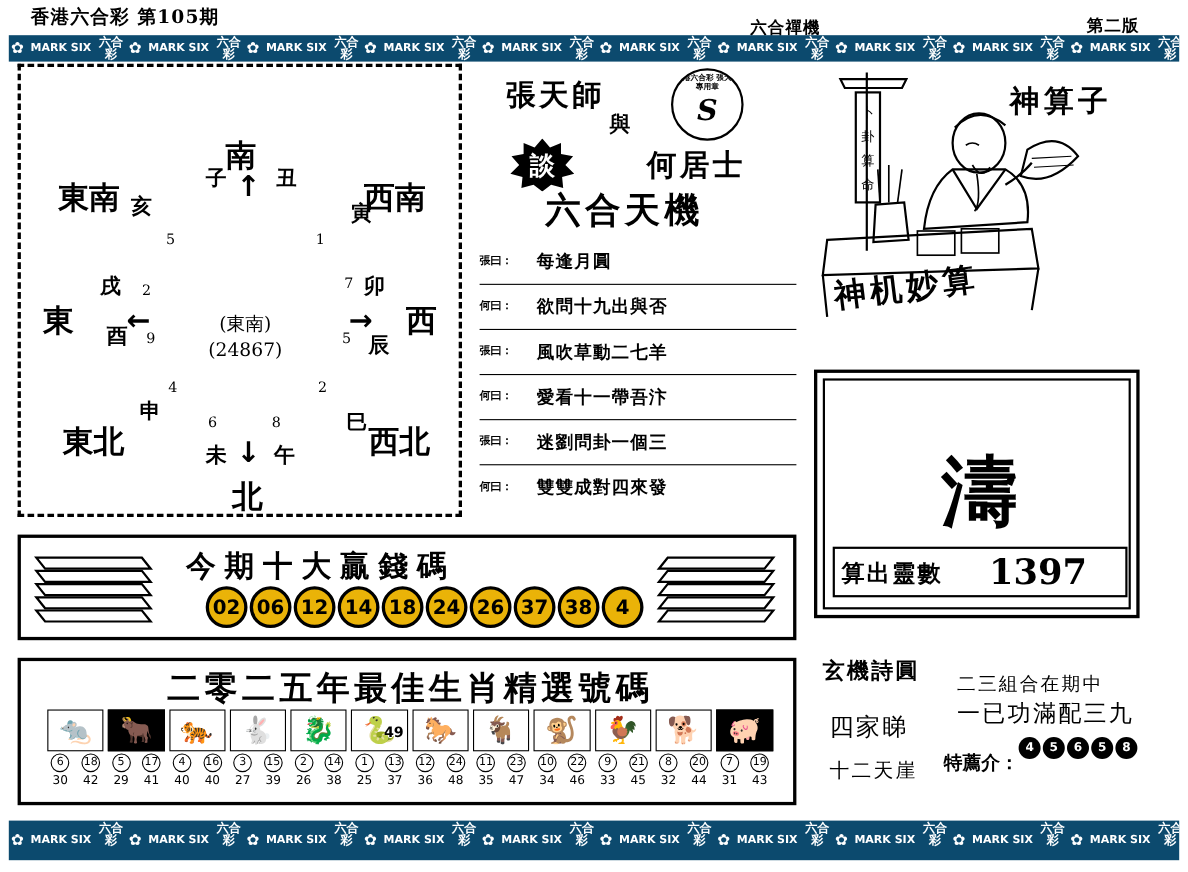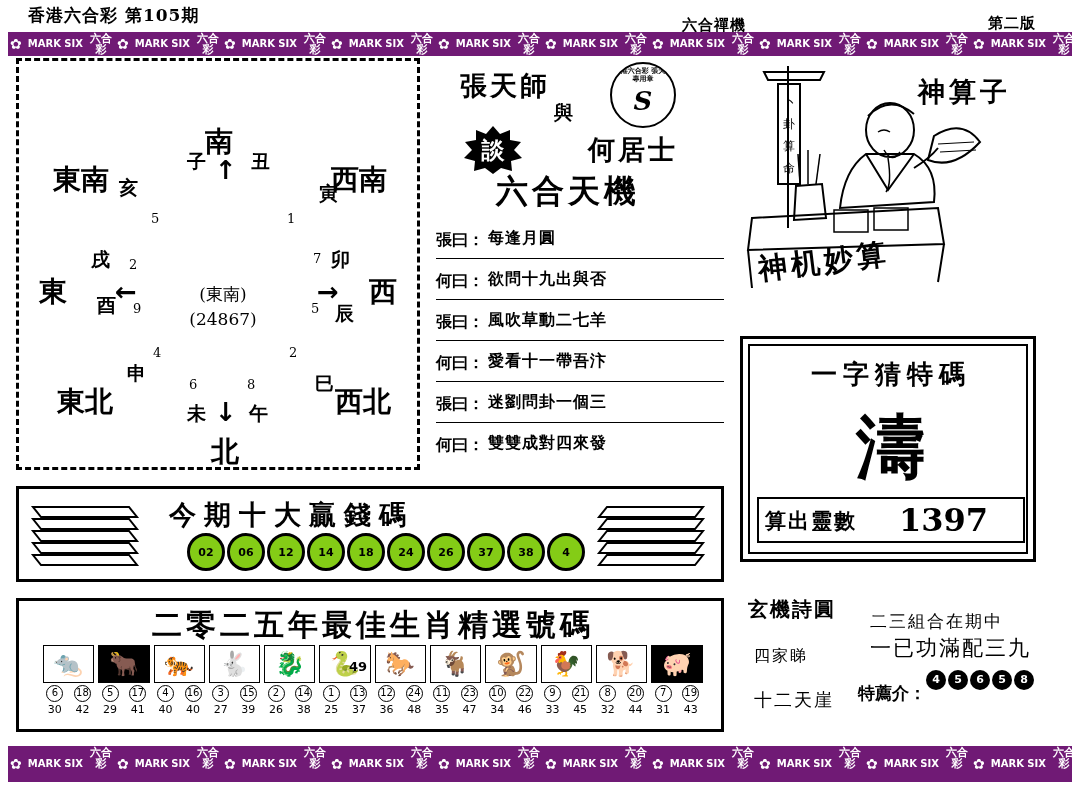--- a/index.html
+++ b/index.html
@@ -47,21 +47,21 @@
     letter-spacing: 1px;
     font-family: "DejaVu Serif", "Liberation Serif", serif;
   }
 
   
   .strip {
     position: absolute;
     left: 8px;
     width: 1064px;
     height: 24px;
-    background: #701a75;
+    background: #0c4a6e;
     overflow: hidden;
     white-space: nowrap;
   }
   .strip.top { top: 32px; }
   .strip.bottom { top: 746px; height: 36px; }
   .strip-item {
     display: inline-block;
     color: #fff;
     font-size: 10px;
     font-weight: bold;
@@ -225,21 +225,21 @@
 
   .qa-row {
     position: absolute;
     left: 8px;
     width: 288px;
     height: 34px;
     border-bottom: 1px solid #000;
   }
   .qa-label {
     position: absolute; left: 0; top: 6px;
-    font-size: 16px; font-weight: bold;
+    font-size: 10px; font-weight: bold;
     font-family: Liberation Mono, monospace;
   }
   .qa-text {
     position: absolute; left: 52px; top: 4px;
     font-size: 16px; font-weight: bold; letter-spacing: 1px;
     font-family: "DejaVu Serif", "Liberation Serif", serif;
   }
 
   
   .teller {
@@ -315,21 +315,21 @@
     font-size: 17px; letter-spacing: 2px;
     font-family: "DejaVu Serif", "Liberation Serif", serif;
   }
   .poem-l2 {
     position: absolute; left: 122px; top: 42px;
     font-size: 21px; letter-spacing: 2px;
     font-family: "DejaVu Serif", "Liberation Serif", serif;
   }
   .poem-sub1 {
     position: absolute; left: 6px; top: 54px;
-    font-size: 16px; letter-spacing: 2px;
+    font-size: 22px; letter-spacing: 2px;
     font-family: "DejaVu Serif", "Liberation Serif", serif;
   }
   .poem-sub2 {
     position: absolute; left: 6px; top: 96px;
     font-size: 18px; letter-spacing: 2px;
     font-family: "DejaVu Serif", "Liberation Serif", serif;
   }
   .poem-rec {
     position: absolute; left: 110px; top: 90px;
     font-size: 17px; font-weight: bold;
@@ -362,23 +362,23 @@
     font-family: "DejaVu Serif", "Liberation Serif", serif;
   }
   .ten-balls {
     position: absolute; left: 168px; top: 44px;
   }
   .ten-ball {
     display: inline-block;
     width: 38px; height: 38px;
     border-radius: 50%;
     border: 3px solid #000;
-    background: #84cc16;
+    background: #eab308;
     color: #000;
-    font-size: 11px; font-weight: bold;
+    font-size: 18px; font-weight: bold;
     text-align: center; line-height: 34px;
     margin-right: 2px;
     box-sizing: border-box;
     font-family: "DejaVu Sans", sans-serif;
   }
   .ten-deco {
     position: absolute;
     top: 8px;
     width: 120px; height: 76px;
   }
@@ -589,21 +589,20 @@
       <line x1="200" y1="86" x2="236" y2="84" stroke="#000" stroke-width="1"></line>
       <line x1="202" y1="94" x2="238" y2="92" stroke="#000" stroke-width="1"></line>
 
       <path d="M176 110 q16 -10 24 -20" fill="none" stroke="#000" stroke-width="2"></path>
     </svg>
     <div class="teller-sub">神机妙算</div>
   </div>
 
   <div class="word-box">
     <div class="word-box-inner"></div>
-    <div class="word-title">一字猜特碼</div>
     <div class="word-big">濤</div>
     <div class="word-bottom">
       <span class="lbl">算出靈數</span>
       <span class="numv">1397</span>
     </div>
   </div>
 
   <div class="poem">
     <div class="poem-title">玄機詩圓</div>
     <div class="poem-l1">二三組合在期中</div>

